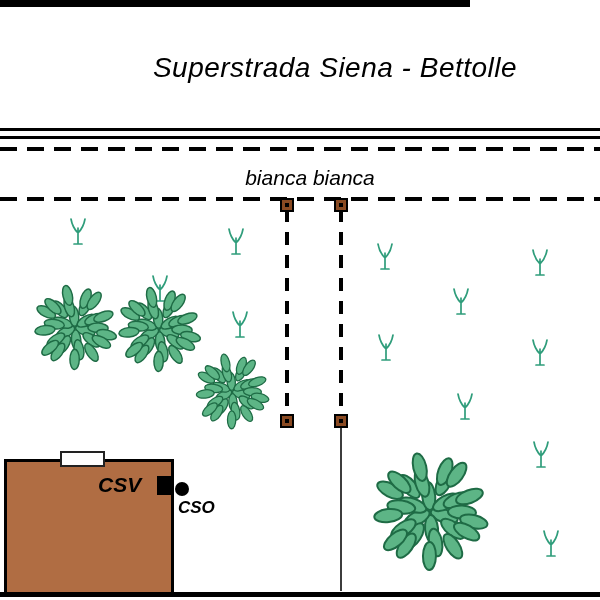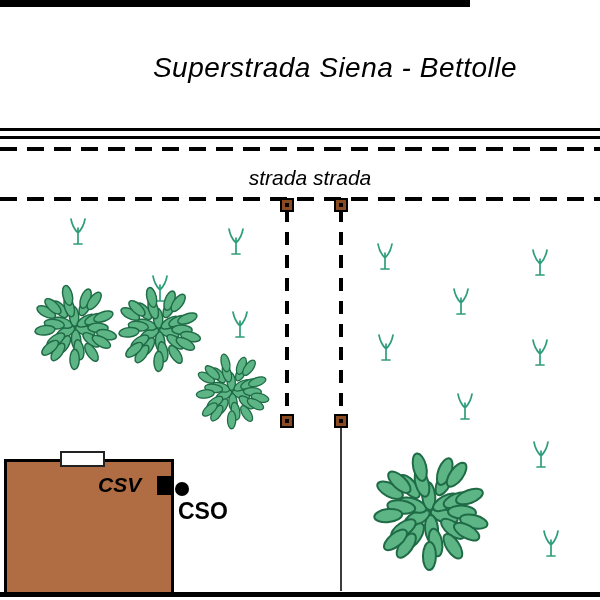--- a/index.html
+++ b/index.html
@@ -52,36 +52,36 @@
 
   
   .building {
     left:4px; top:459px; width:170px; height:136px;
     border:3px solid #000; box-sizing:border-box;
   }
   .roof-box { left:60px; top:451px; width:45px; height:16px; background:#fff; border:2px solid #222; box-sizing:border-box; }
   .csv  { left:82px;  top:473px; font-size:21px; font-weight:bold; font-style:italic;margin-left:16px; }
   .csv-square { left:157px; top:476px; width:15px; height:19px; background:#000; }
   .cso-dot { left:175px; top:482px; width:14px; height:14px; border-radius:50%; background:#000; }
-  .cso  { left:178px; top:498px; font-size:23px; font-weight:bold; }
+  .cso  { left:178px; top:498px; font-size:17px; font-weight:bold; font-style:italic; }
   .bname { left:20px; top:522px; font-size:23px; font-weight:bold; font-style:italic; line-height:28px; }
 </style>
 </head>
 <body>
 
 <div class="canvas">
 
   <div class="top-line"></div>
   <div class="title">Superstrada Siena - Bettolle</div>
 
   <div class="solid-line l1"></div>
   <div class="solid-line l2"></div>
 
   <div class="dashed-h d1"></div>
-  <div class="label-strada">strada strada</div>
+  <div class="label-strada">bianca bianca</div>
   <div class="dashed-h d2"></div>
 
   <div class="dashed-v va"></div>
   <div class="dashed-v vb"></div>
   <div class="thin-line"></div>
 
   <svg id="veg-layer" width="600" height="600" viewBox="0 0 600 600">
       <g transform="translate(78,230)">
         <path d="M0,14 L0,-2 M0,3 C-3,0 -6,-5 -7,-11 M0,3 C3,0 6,-5 7,-11 M-4,14 H4" fill="none" stroke="#2f9d7b" stroke-width="1.7" stroke-linecap="round"></path>
       </g>

